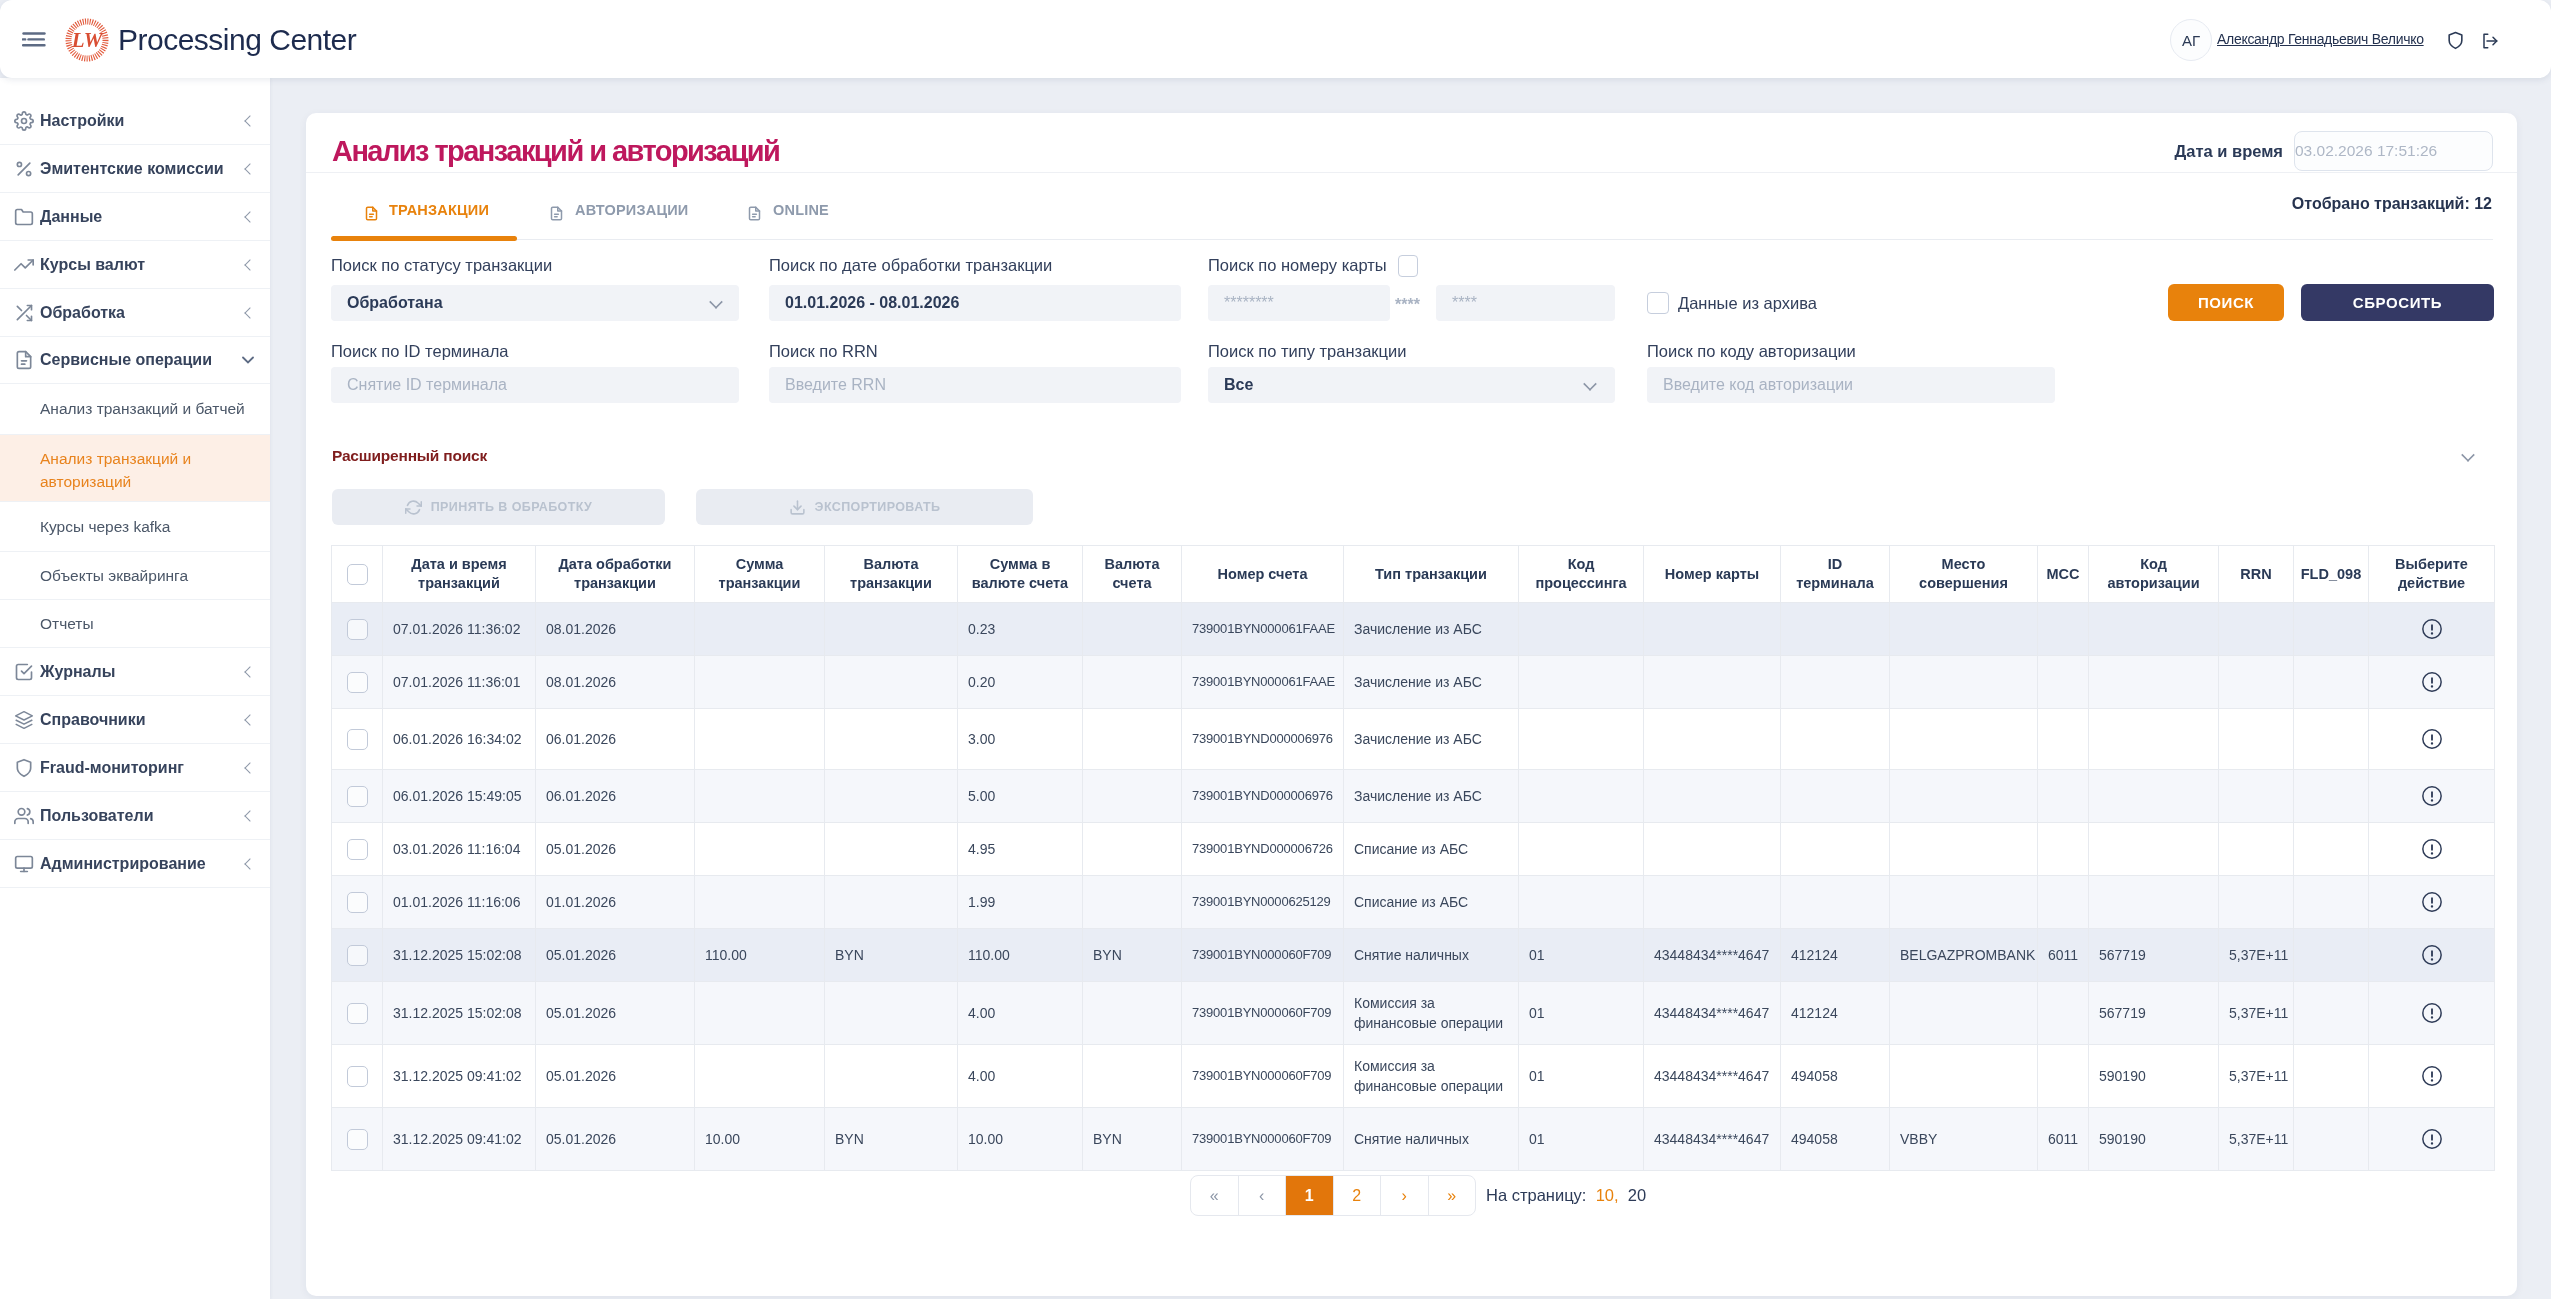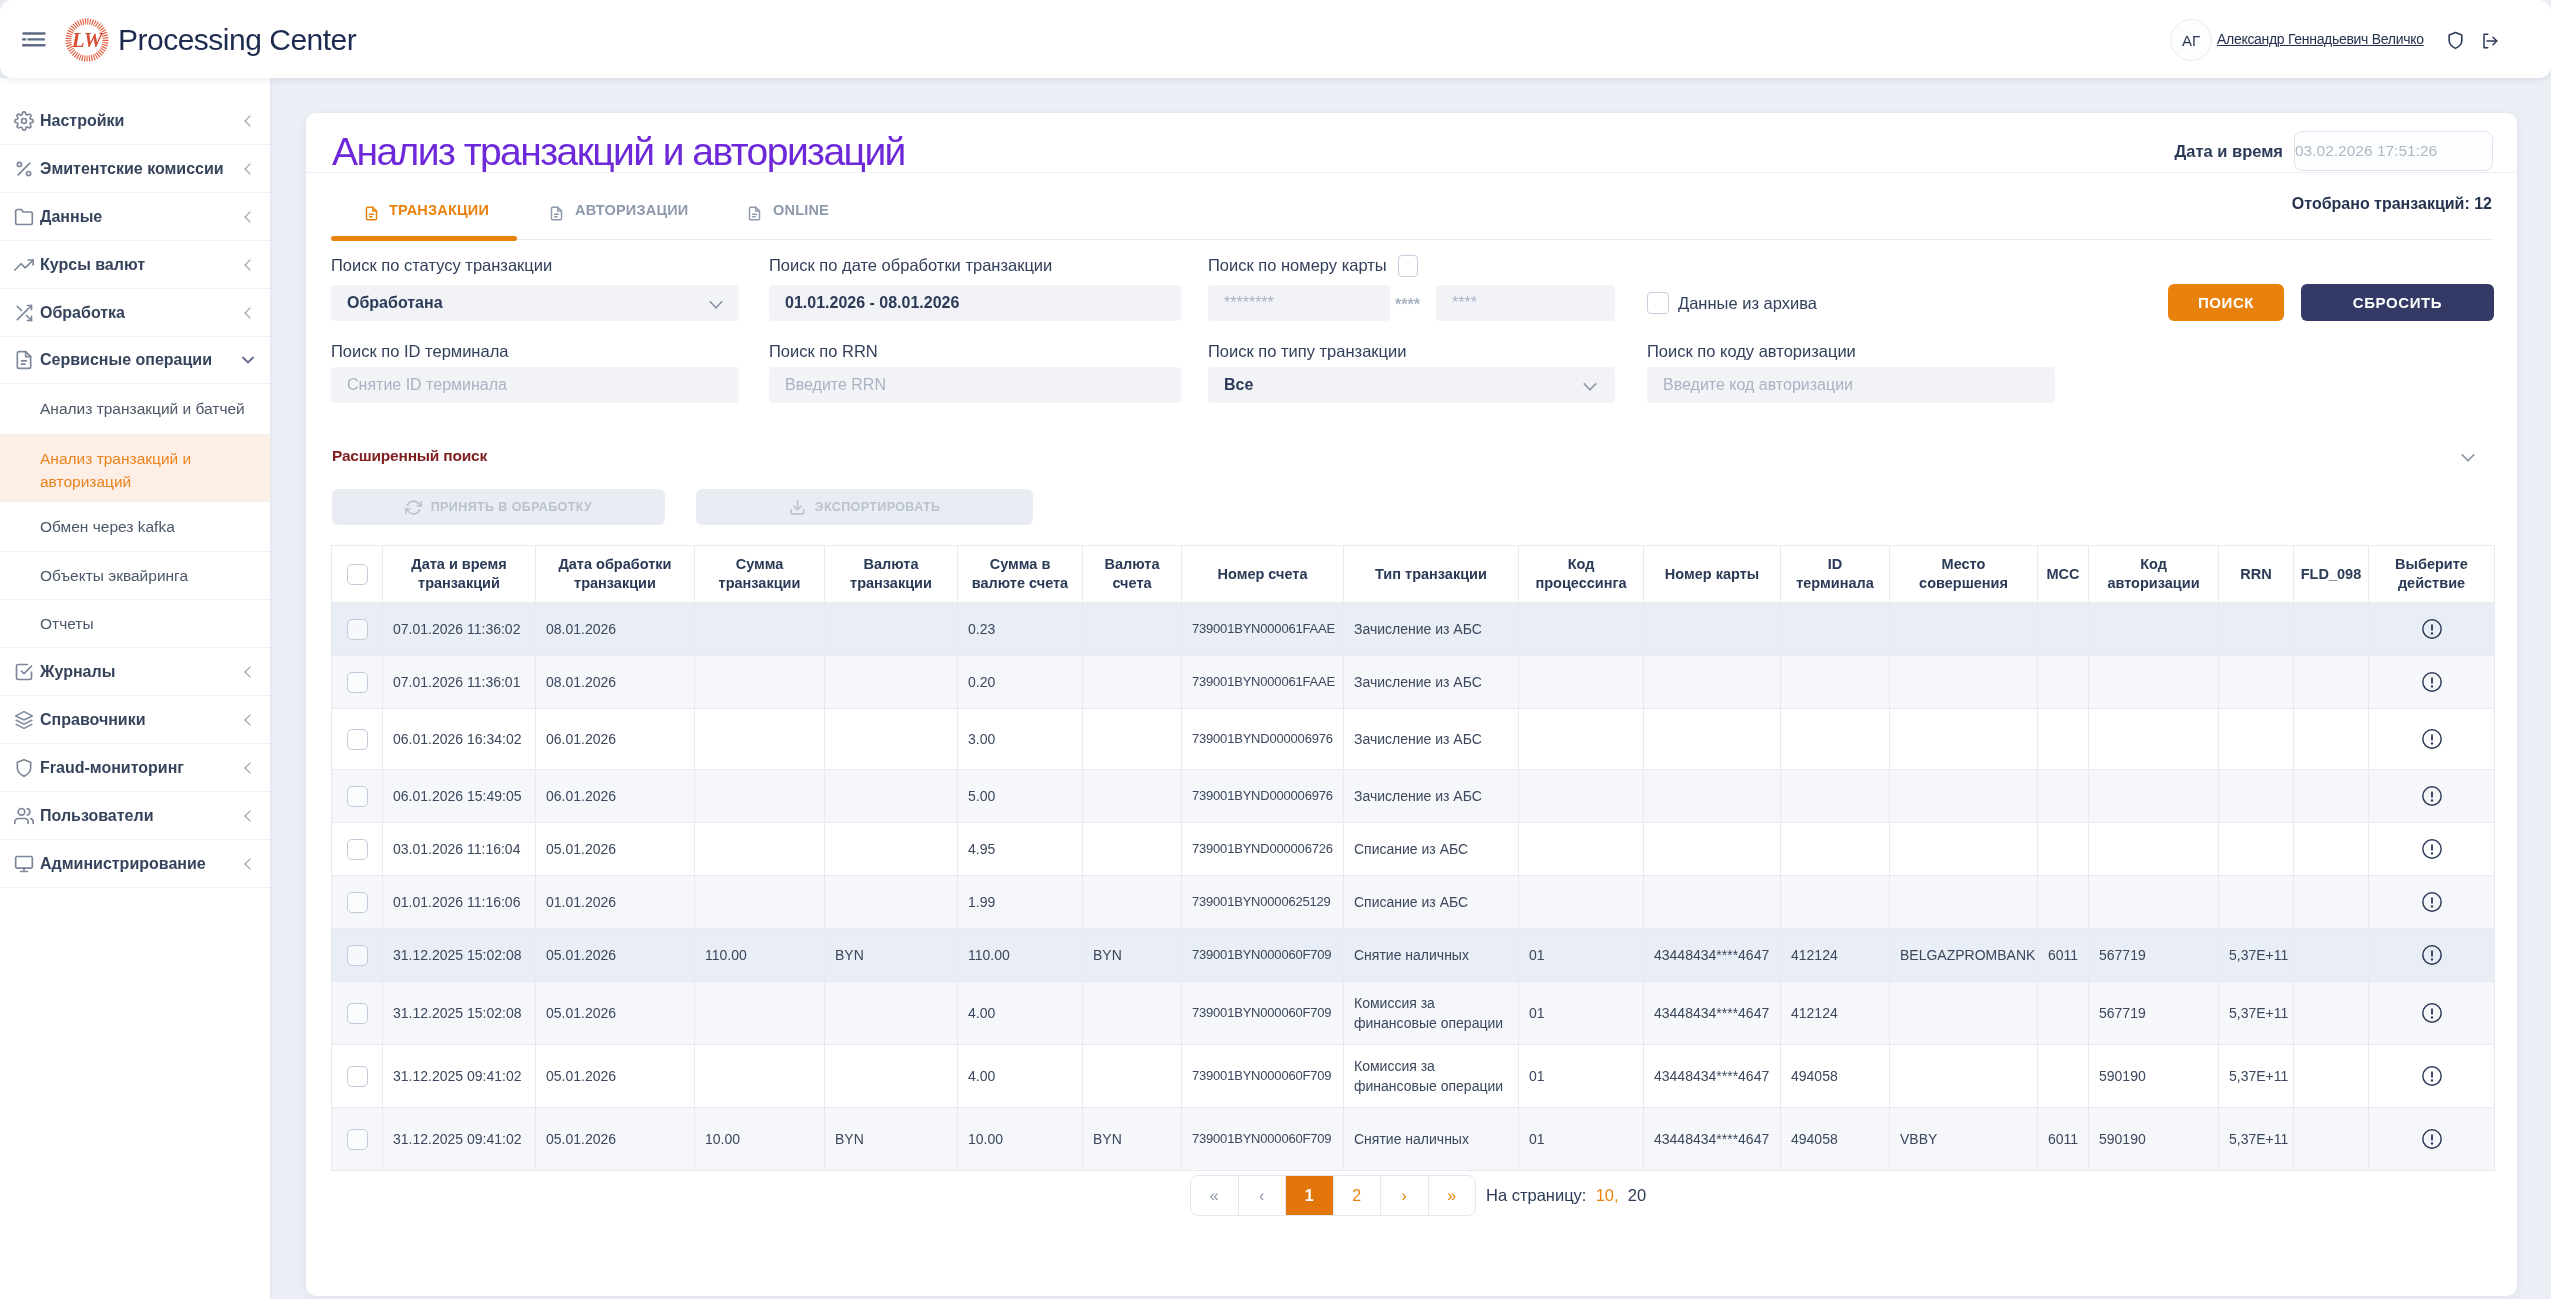--- a/index.html
+++ b/index.html
@@ -25,22 +25,22 @@
   .nav-item { position:absolute; left:0; width:270px; border-bottom:1px solid #eef1f5; }
   .nav-item .lbl { position:absolute; left:40px; font-size:16px; font-weight:bold; color:#36435c; }
   .nav-item .sub { position:absolute; left:40px; font-size:15.5px; font-weight:normal; color:#4b5768; }
   .nav-item .ic  { position:absolute; left:14px; }
   .nav-item .chev { position:absolute; left:246px; width:8px; height:8px;
     border-left:1.8px solid #8d97a8; border-bottom:1.8px solid #8d97a8; transform:rotate(45deg); }
 
   
   #card { position:absolute; left:306px; top:113px; width:2211px; height:1183px; background:#fff;
           border-radius:10px; box-shadow:0 2px 8px rgba(30,50,90,.06); z-index:10; }
-  #card h1 { position:absolute; left:26px; top:22px; font-size:39px; line-height:33px;
-             letter-spacing:-1.55px; font-weight:normal; color:#6d28d9; }
+  #card h1 { position:absolute; left:26px; top:22px; font-size:29px; line-height:33px;
+             letter-spacing:-1.55px; font-weight:bold; color:#be185d; }
   .hline { position:absolute; left:0; width:2211px; height:1px; background:#eef0f4; }
 
   
   .flabel { position:absolute; font-size:16.5px; color:#33405c; }
   .finput { position:absolute; height:36px; background:#f1f3f7; border-radius:4px; font-size:16px;
             display:flex; align-items:center; padding-left:16px; }
   .finput.ph { color:#a9b3c3; }
   .finput.val { color:#2b3a57; font-weight:bold; }
   .cbx { position:absolute; width:22px; height:22px; border:1.5px solid #c6cedd; border-radius:4px;
          background:#fff; }
@@ -162,21 +162,21 @@
         <polyline points="1,1.5 6,6.5 11,1.5"></polyline>
       </svg>
   </div>
   <div class="nav-item" style="top:306px;height:51px">
     <span class="sub" style="top:16px">Анализ транзакций и батчей</span>
   </div>
   <div class="nav-item" style="top:357px;height:67px;background:#fdefe6">
     <span class="sub" style="top:12px;color:#e8831d;line-height:23px">Анализ транзакций и<br>авторизаций</span>
   </div>
   <div class="nav-item" style="top:424px;height:50px">
-    <span class="sub" style="top:16px">Обмен через kafka</span>
+    <span class="sub" style="top:16px">Курсы через kafka</span>
   </div>
   <div class="nav-item" style="top:474px;height:48px">
     <span class="sub" style="top:15px">Объекты эквайринга</span>
   </div>
   <div class="nav-item" style="top:522px;height:48px">
     <span class="sub" style="top:15px">Отчеты</span>
   </div>
   <div class="nav-item" style="top:570px;height:48px">
     <svg class="ic" style="top:14px" width="20" height="20" viewBox="0 0 24 24" fill="none" stroke="#7c8798" stroke-width="2" stroke-linecap="round" stroke-linejoin="round">
         <polyline points="9 11 12 14 21 5"></polyline>

